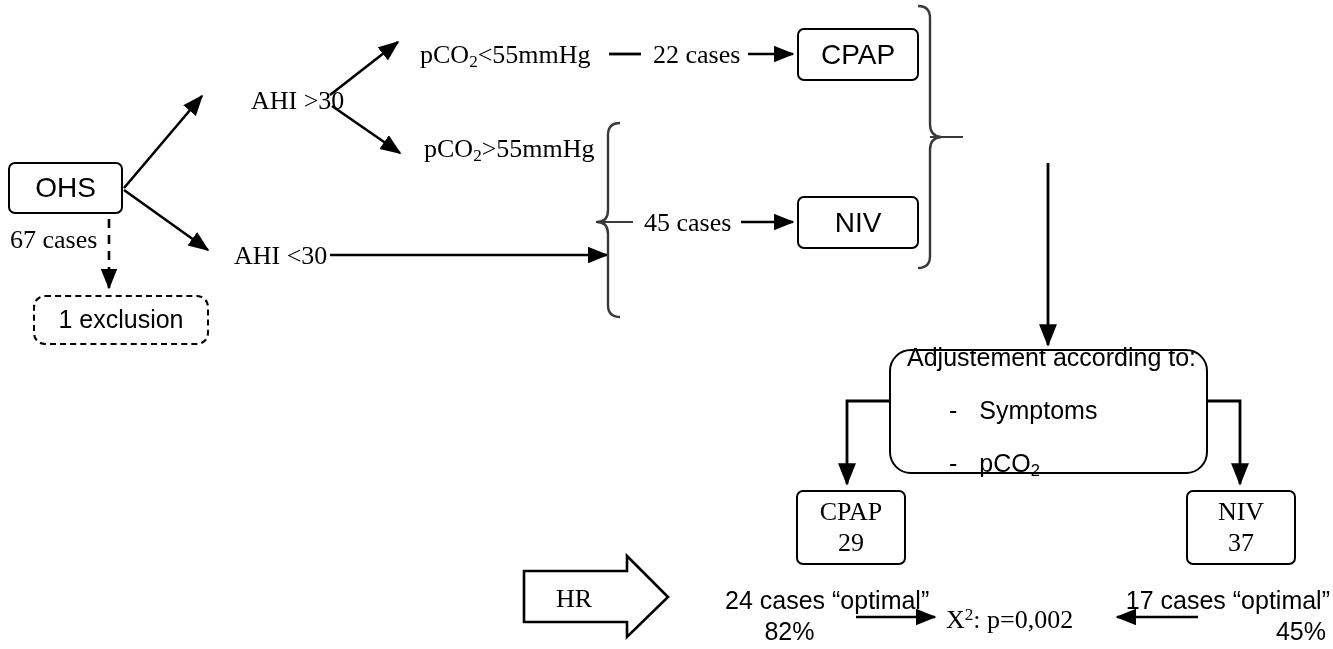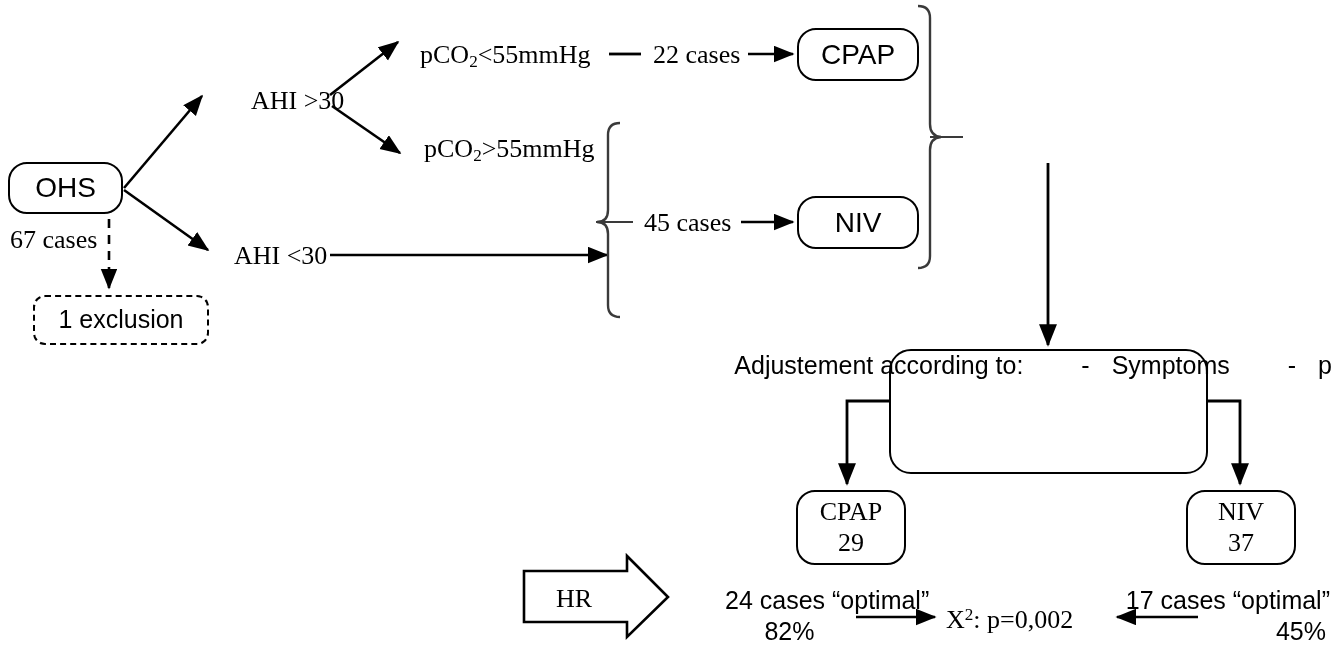--- a/index.html
+++ b/index.html
@@ -27,21 +27,21 @@
     box-sizing: border-box;
     border: 2px solid #000000;
     background: #ffffff;
     display: flex;
     flex-direction: column;
     align-items: center;
     justify-content: center;
     text-align: center;
     line-height: 1.18;
   }
-  .node.rounded { border-radius: 19px; }
+  .node.rounded { border-radius: 7px; }
   .node.dashed {
     border-style: dashed;
     border-width: 2.5px;
     border-radius: 12px;
   }
   .lbl {
     position: absolute;
     white-space: nowrap;
     line-height: 1.2;
   }
@@ -50,22 +50,23 @@
   .t25 { font-size: 25px; }
   sub { font-size: 0.66em; vertical-align: -0.25em; }
   sup { font-size: 0.66em; vertical-align: 0.45em; }
   .adj-box {
     position: absolute;
     box-sizing: border-box;
     border: 2px solid #000000;
     border-radius: 22px;
     background: #ffffff;
     display: flex;
-    flex-direction: row;
+    flex-direction: column;
     justify-content: center;
+    gap: 24px;
   }
   .adj-title {
     font-size: 25px;
     padding-left: 16px;
     white-space: nowrap;
   }
   .adj-item {
     font-size: 25px;
     padding-left: 58px;
     white-space: nowrap;

